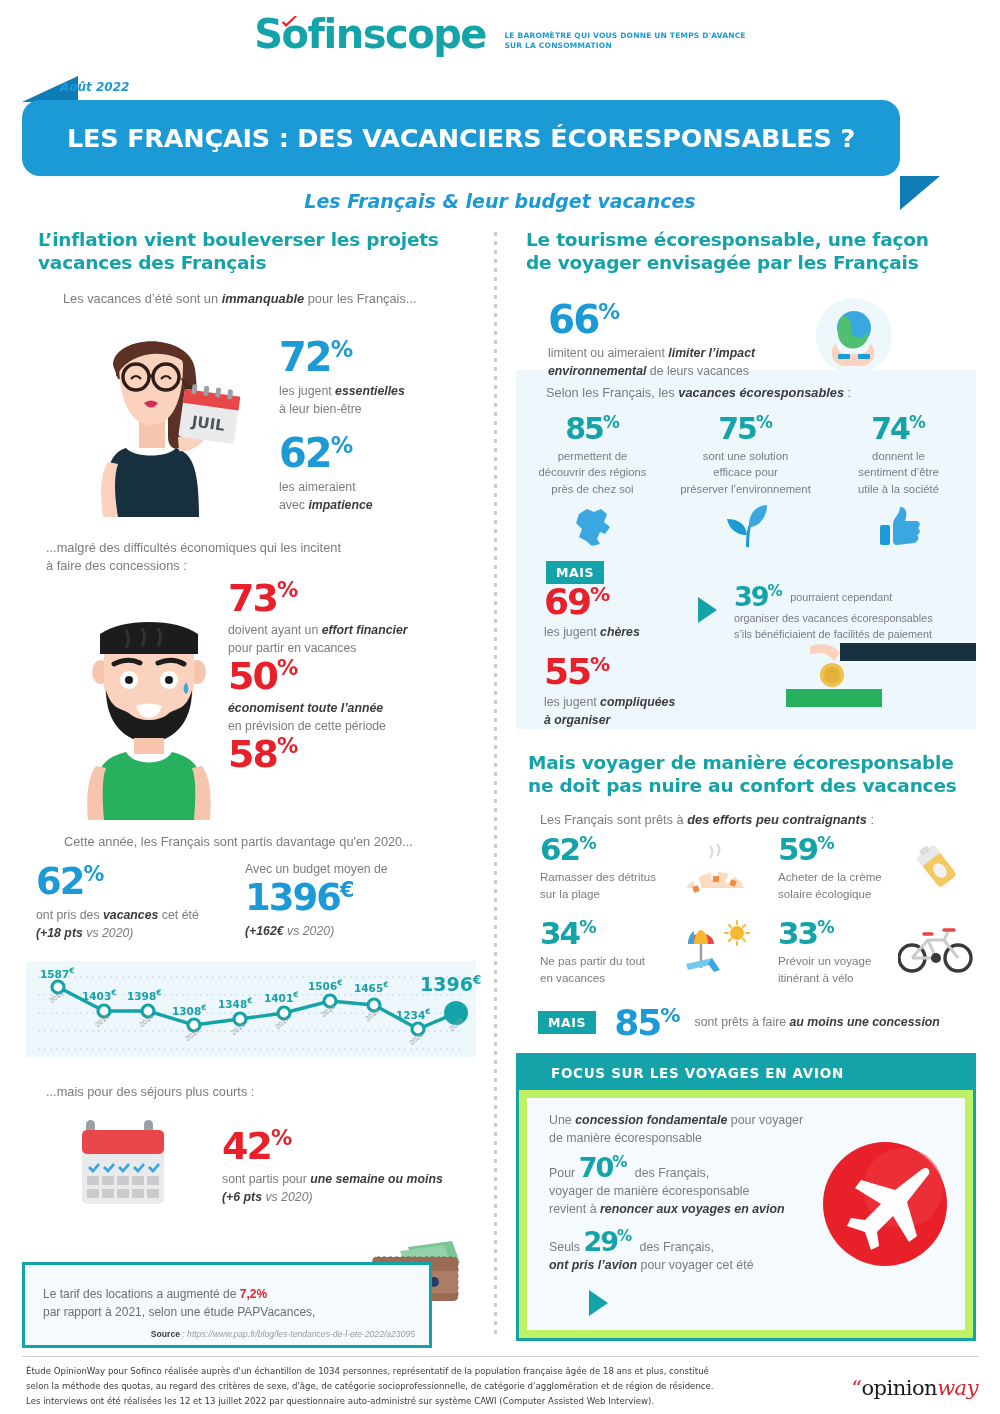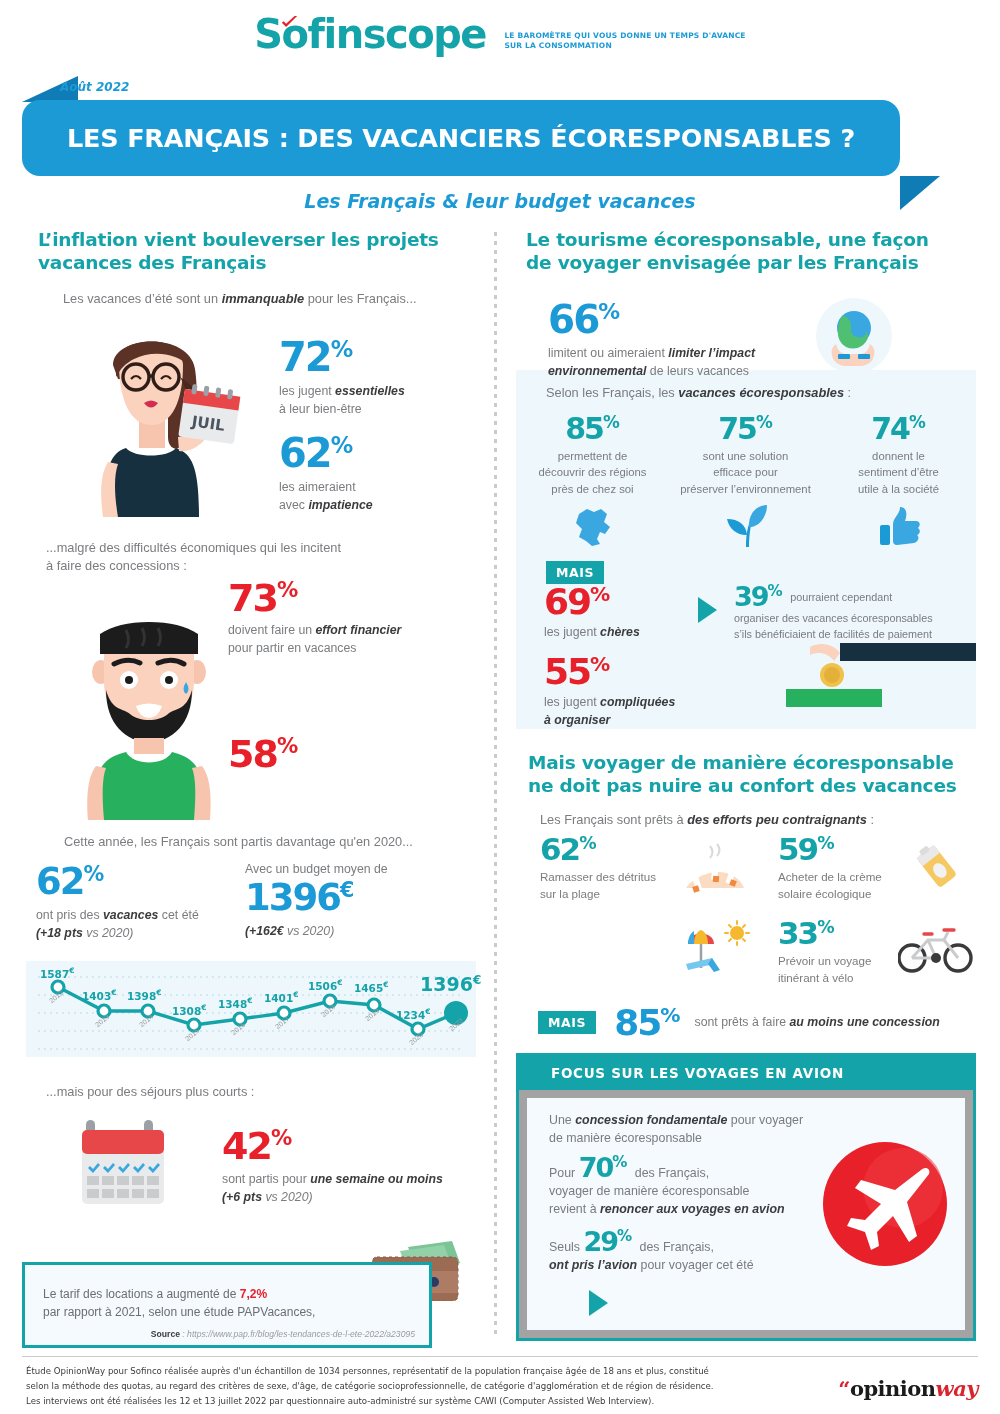--- a/index.html
+++ b/index.html
@@ -135,21 +135,21 @@
   
   .footer-rule { position: absolute; left: 22px; top: 1356px; width: 956px; height: 1px; background: #c9cbcd; }
   .footer {
     position: absolute; left: 26px; top: 1364px; width: 790px;
     font-family: "DejaVu Sans", sans-serif;
     font-size: 8.6px; color: #3b3c3e; line-height: 1.75;
   }
   .ow {
     position: absolute; right: 22px; top: 1376px;
     font-family: "DejaVu Serif", serif; font-size: 21px; color: #1a1a1a;
-    font-weight: bold; letter-spacing: -0.5px;
+    font-weight: normal; letter-spacing: -0.5px;
   }
   .ow i { color: #d9232d; font-family: "DejaVu Serif", serif; font-style: italic; }
   .ow .q { color: #d9232d; }
 </style>
 </head>
 <body>
 
 <div class="logo-wrap">
   <div class="logo-main">
     <span>Sofinscope</span>
@@ -286,25 +286,34 @@
 
       <path d="M22 176 C14 186 12 206 14 230 L30 230 C28 206 28 188 32 178 Z" fill="#f7c5ae"></path>
       <path d="M128 176 C136 186 138 206 136 230 L120 230 C122 206 122 188 118 178 Z" fill="#f7c5ae"></path>
     </svg>
 
     <div style="position:absolute;left:202px;top:0px;">
       <div class="pct red" style="font-size:38px;">
         <span>73</span><span class="sym">%</span>
       </div>
       <div class="desc" style="margin-top:7px;">
-        <span>doivent faire un </span><b>effort financier</b><br>
+        <span>doivent ayant un </span><b>effort financier</b><br>
         <span>pour partir en vacances</span>
       </div>
     </div>
 
+    <div style="position:absolute;left:202px;top:78px;">
+      <div class="pct red" style="font-size:38px;">
+        <span>50</span><span class="sym">%</span>
+      </div>
+      <div class="desc" style="margin-top:7px;">
+        <b>économisent toute l’année</b><br>
+        <span>en prévision de cette période</span>
+      </div>
+    </div>
 
     <div style="position:absolute;left:202px;top:156px;">
       <div class="pct red" style="font-size:38px;">
         <span>58</span><span class="sym">%</span>
       </div>
     </div>
   </div>
 
   <div class="lead" style="margin:8px 0 0 38px;">Cette année, les Français sont partis davantage qu'en 2020...</div>
 
@@ -602,20 +611,29 @@
     </div>
     <svg style="position:absolute;left:398px;top:4px;" width="58" height="56" viewBox="0 0 58 56">
       <g transform="rotate(-38 29 28)">
         <rect x="14" y="4" width="22" height="38" rx="4" fill="#f5c861"></rect>
         <rect x="14" y="4" width="22" height="10" fill="#e9e9e9"></rect>
         <rect x="20" y="0" width="10" height="6" rx="2" fill="#dcdcdc"></rect>
         <ellipse cx="25" cy="28" rx="6" ry="8" fill="#f2f2f2"></ellipse>
       </g>
     </svg>
 
+    <div style="position:absolute;left:24px;top:84px;width:150px;">
+      <div class="pct teal" style="font-size:31px;">
+        <span>34</span><span class="sym">%</span>
+      </div>
+      <div class="desc" style="margin-top:5px;font-size:11.6px;">
+        <span>Ne pas partir du tout</span><br>
+        <span>en vacances</span>
+      </div>
+    </div>
     <svg style="position:absolute;left:166px;top:84px;" width="68" height="60" viewBox="0 0 68 60">
       <circle cx="55" cy="13" r="7" fill="#f5b82e"></circle>
       <g stroke="#f5b82e" stroke-width="2" stroke-linecap="round">
         <line x1="55" y1="1" x2="55" y2="4"></line>
           <line x1="55" y1="22" x2="55" y2="25"></line>
         <line x1="43" y1="13" x2="46" y2="13"></line>
           <line x1="64" y1="13" x2="67" y2="13"></line>
         <line x1="47" y1="5" x2="49" y2="7"></line>
           <line x1="61" y1="19" x2="63" y2="21"></line>
         <line x1="47" y1="21" x2="49" y2="19"></line>
@@ -652,21 +670,21 @@
   <div style="display:flex;align-items:center;margin:4px 0 0 22px;">
     <span class="mais">MAIS</span>
     <span class="pct blue" style="font-size:36px;margin-left:18px;">
       <span>85</span><span class="sym">%</span>
     </span>
     <span class="desc" style="margin-left:14px;">
       <span>sont prêts à faire </span><b>au moins une concession</b>
     </span>
   </div>
 
-  <div class="panel-focus" style="width:460px;margin-top:14px;background:#a3a3a3;">
+  <div class="panel-focus" style="width:460px;margin-top:14px;background:#bef264;">
     <div class="focus-head">FOCUS SUR LES VOYAGES EN AVION</div>
     <div style="position:relative;background:#f4fafd;margin:8px;height:232px;">
       <div class="desc" style="position:absolute;left:22px;top:14px;font-size:12.4px;">
         <span>Une </span><b>concession fondamentale</b><span> pour voyager</span><br>
         <span>de manière écoresponsable</span>
       </div>
 
       <div style="position:absolute;left:22px;top:58px;width:290px;">
         <span class="desc" style="font-size:12.4px;">Pour </span>
         <span class="pct teal" style="font-size:27px;">

